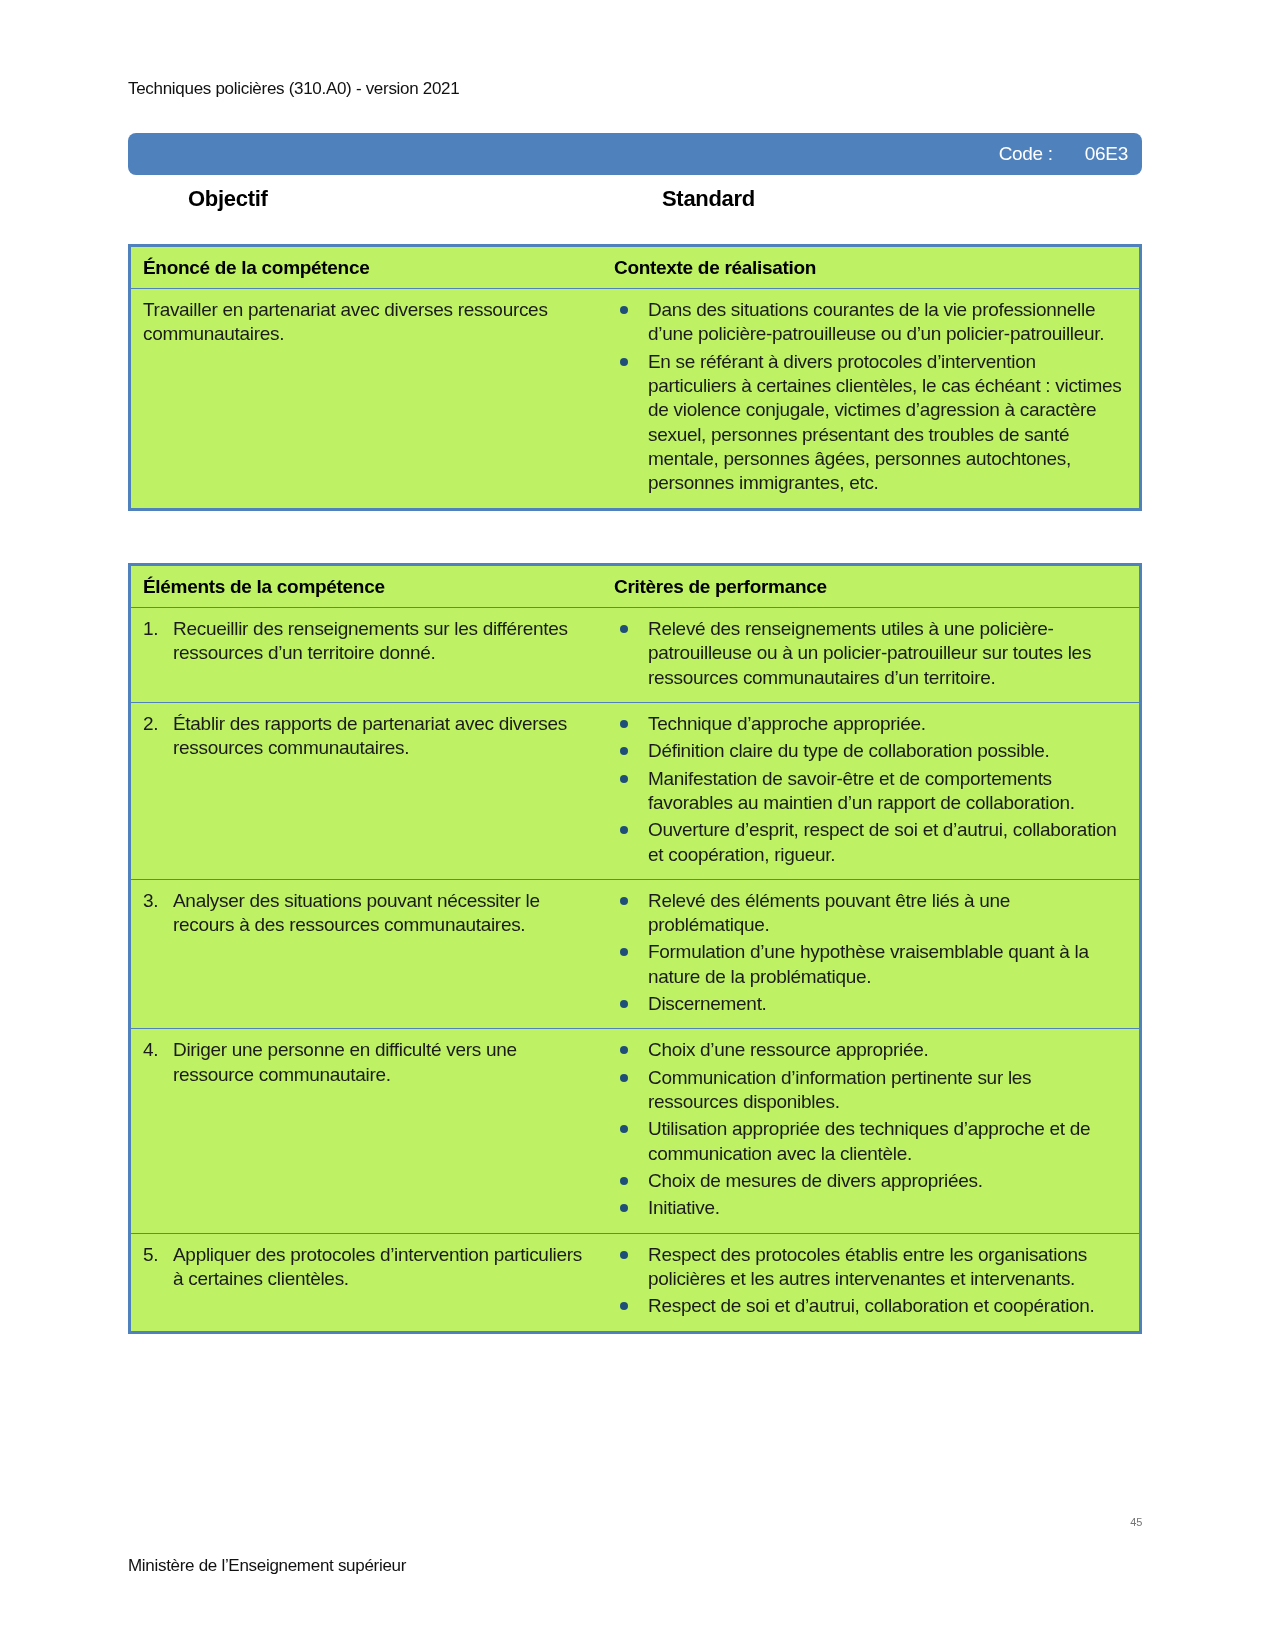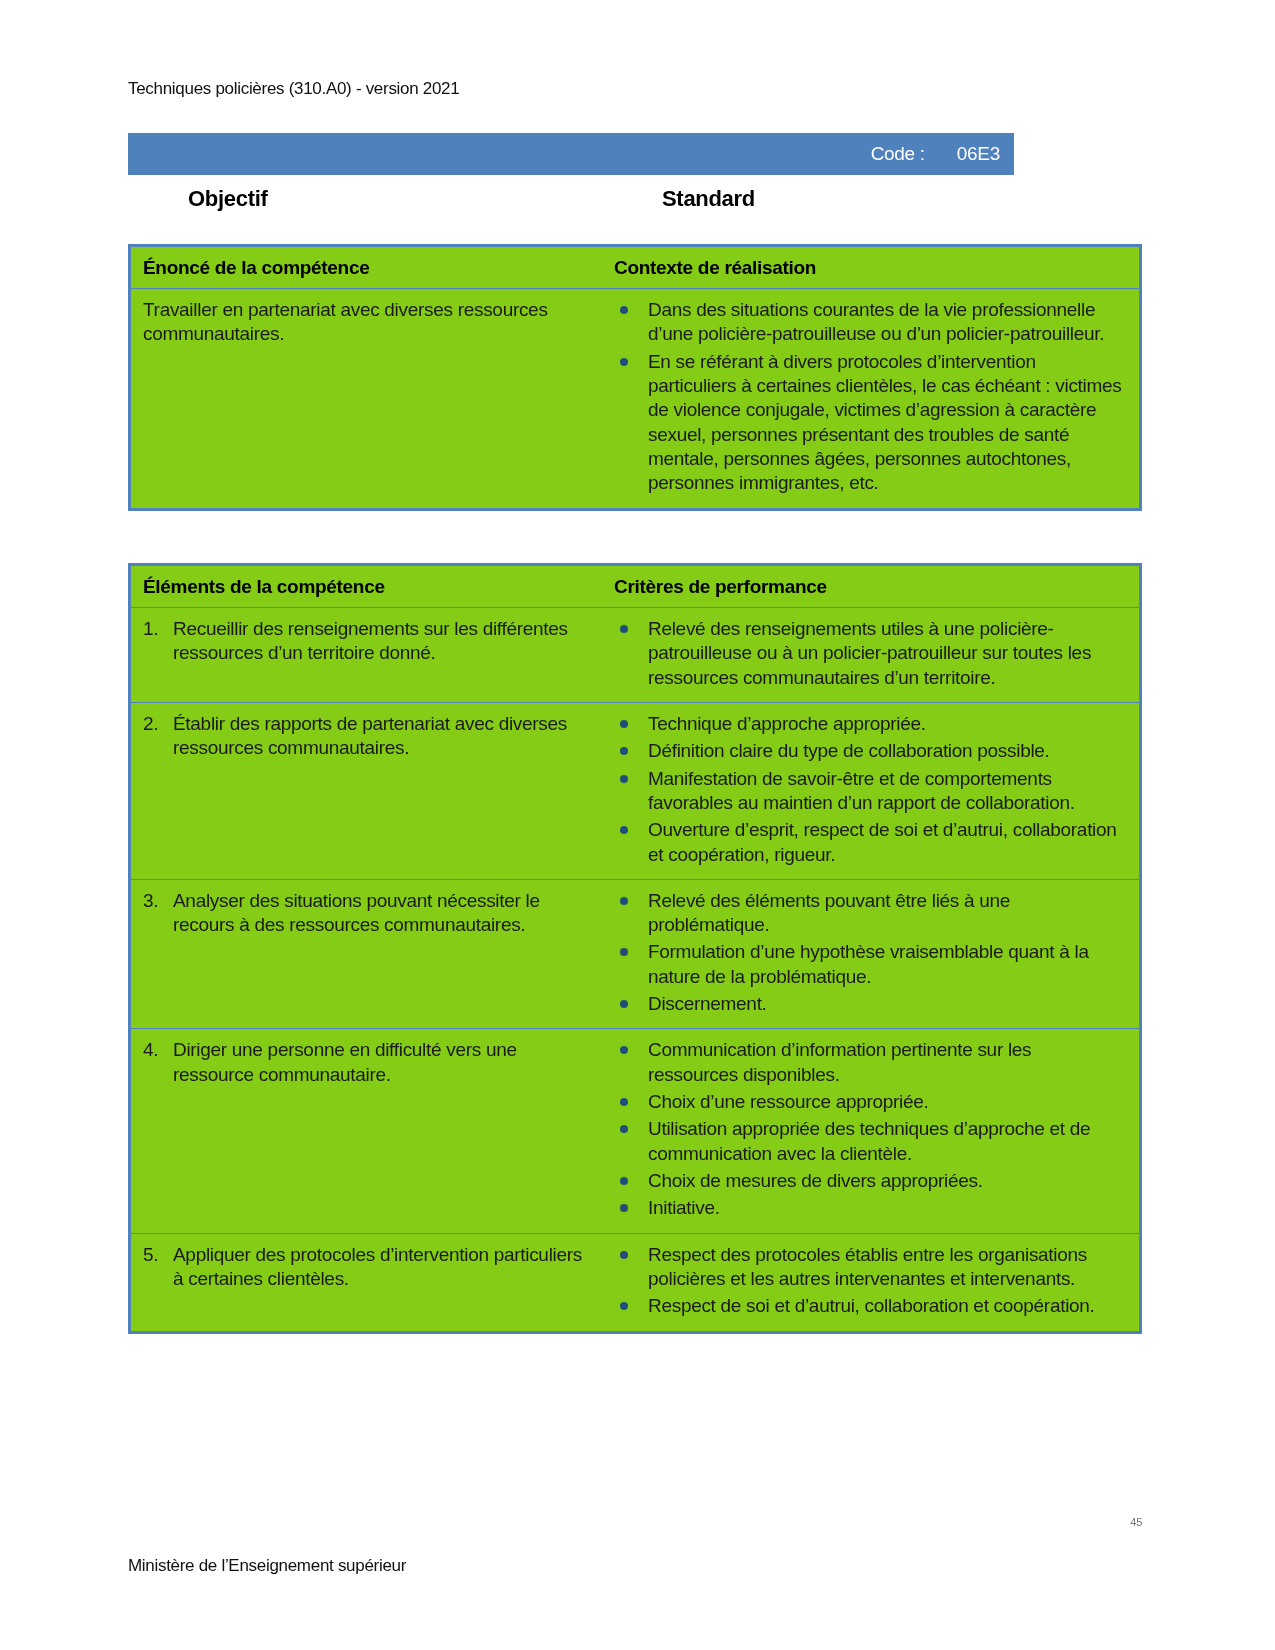--- a/index.html
+++ b/index.html
@@ -8,36 +8,36 @@
     width:1275px; height:1650px; position:relative;
     font-family:"Liberation Sans", sans-serif;
     color:#1b1b1b;
     letter-spacing:-0.3px;
   }
   .doc-header {
     position:absolute; left:128px; top:70px;
     font-size:17px; color:#111;margin-top:9px;
   }
   .code-banner {
-    position:absolute; left:128px; top:133px; width:886px; height:42px;
+    position:absolute; left:128px; top:133px; width:1014px; height:42px;
     background:#4f81bd; color:#ffffff;
     display:flex; align-items:center; justify-content:flex-end;
-    font-size:19px; padding-right:14px;
+    font-size:19px; padding-right:14px;border-radius:8px;
   }
   .code-banner .code-value { margin-left:32px; }
   .section-headings { position:absolute; left:140px; top:186px; width:1002px; height:30px; }
   .sec-h {
     position:absolute; top:0;
     font-size:22px; font-weight:bold; color:#000000;margin-left:48px;
   }
   .sec-h.objectif { left:0; }
   .sec-h.standard { left:474px; }
   .tbl {
     position:absolute; left:128px; width:1014px;
-    border:3px solid #4f81bd; background:#84cc16;
+    border:3px solid #4f81bd; background:#bef264;
   }
   .tbl1 { top:244px; }
   .tbl2 { top:563px; }
   .tbl-head {
     display:grid; grid-template-columns:471px 1fr;
     border-bottom:1px solid #4f81bd;
   }
   .tbl-head .th {
     font-size:19px; font-weight:bold; color:#000;
     padding:10px 12px 9px 12px;
@@ -176,25 +176,25 @@
 
   <div class="tbl-row">
     <div class="cell-left numbered">
       <span class="num">4.</span>
       <span class="el-text">Diriger une personne en difficulté vers une ressource communautaire.</span>
     </div>
     <div class="cell-right">
       <ul class="bullets">
             <li>
               <span class="dot"></span>
+              <span class="btext">Choix d’une ressource appropriée.</span>
+            </li>
+            <li>
+              <span class="dot"></span>
               <span class="btext">Communication d’information pertinente sur les ressources disponibles.</span>
-            </li>
-            <li>
-              <span class="dot"></span>
-              <span class="btext">Choix d’une ressource appropriée.</span>
             </li>
             <li>
               <span class="dot"></span>
               <span class="btext">Utilisation appropriée des techniques d’approche et de communication avec la clientèle.</span>
             </li>
             <li>
               <span class="dot"></span>
               <span class="btext">Choix de mesures de divers appropriées.</span>
             </li>
             <li>

